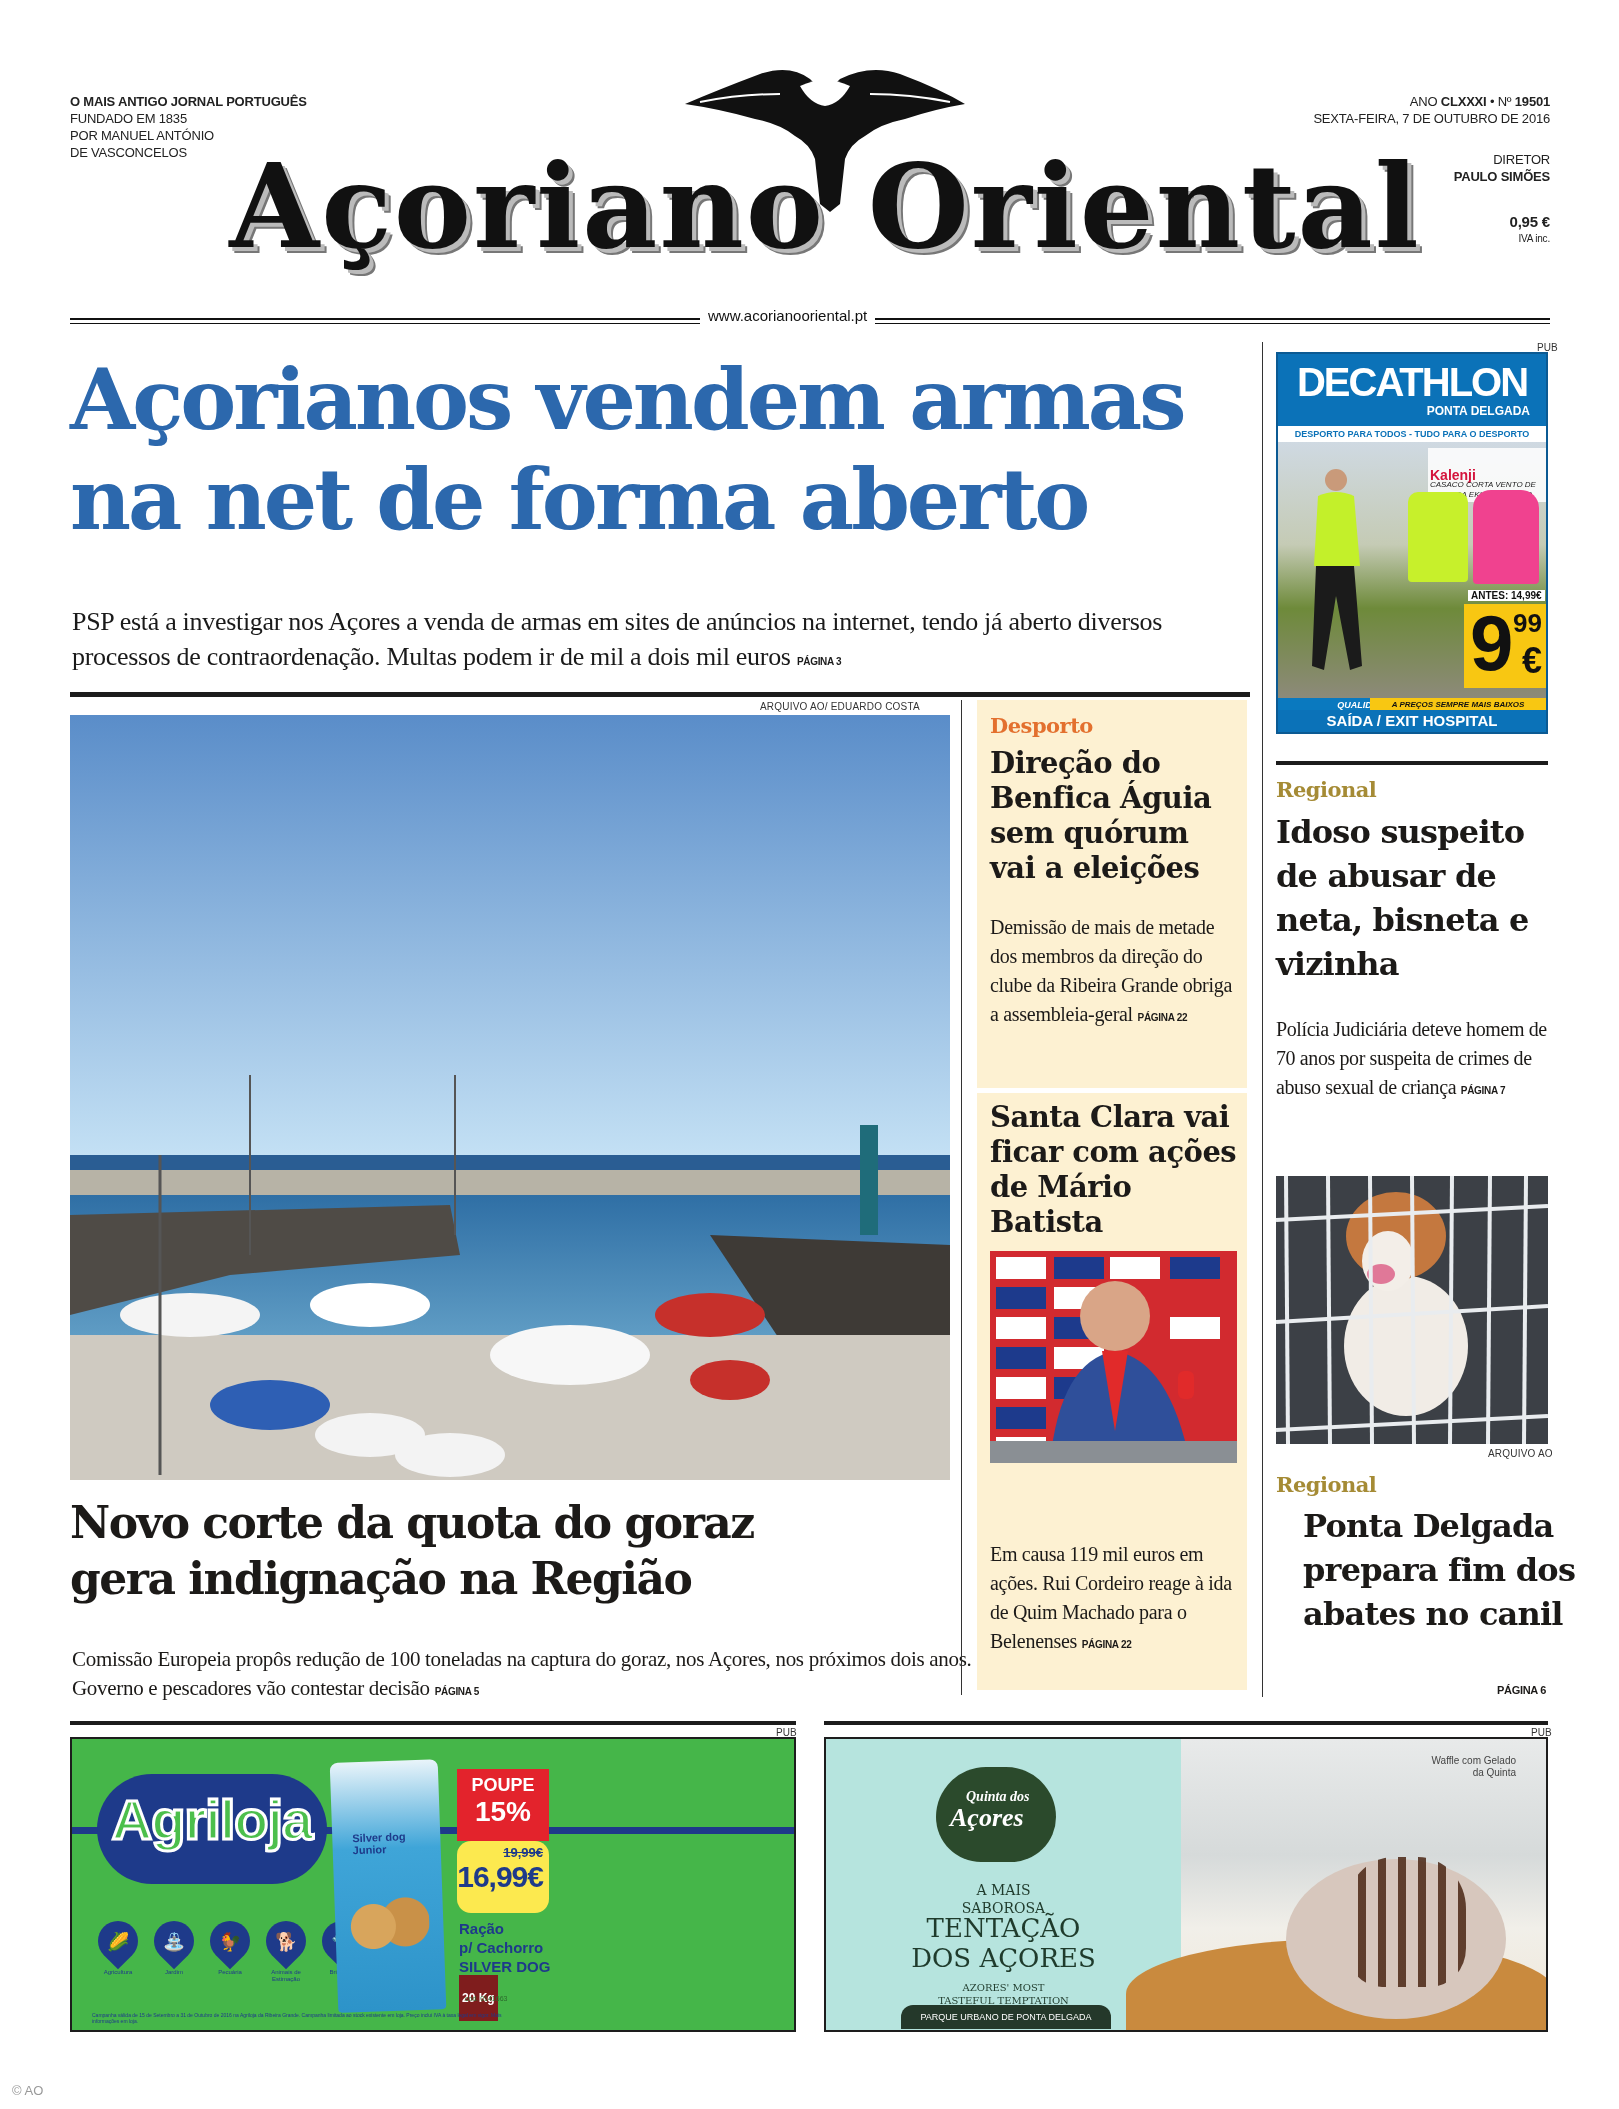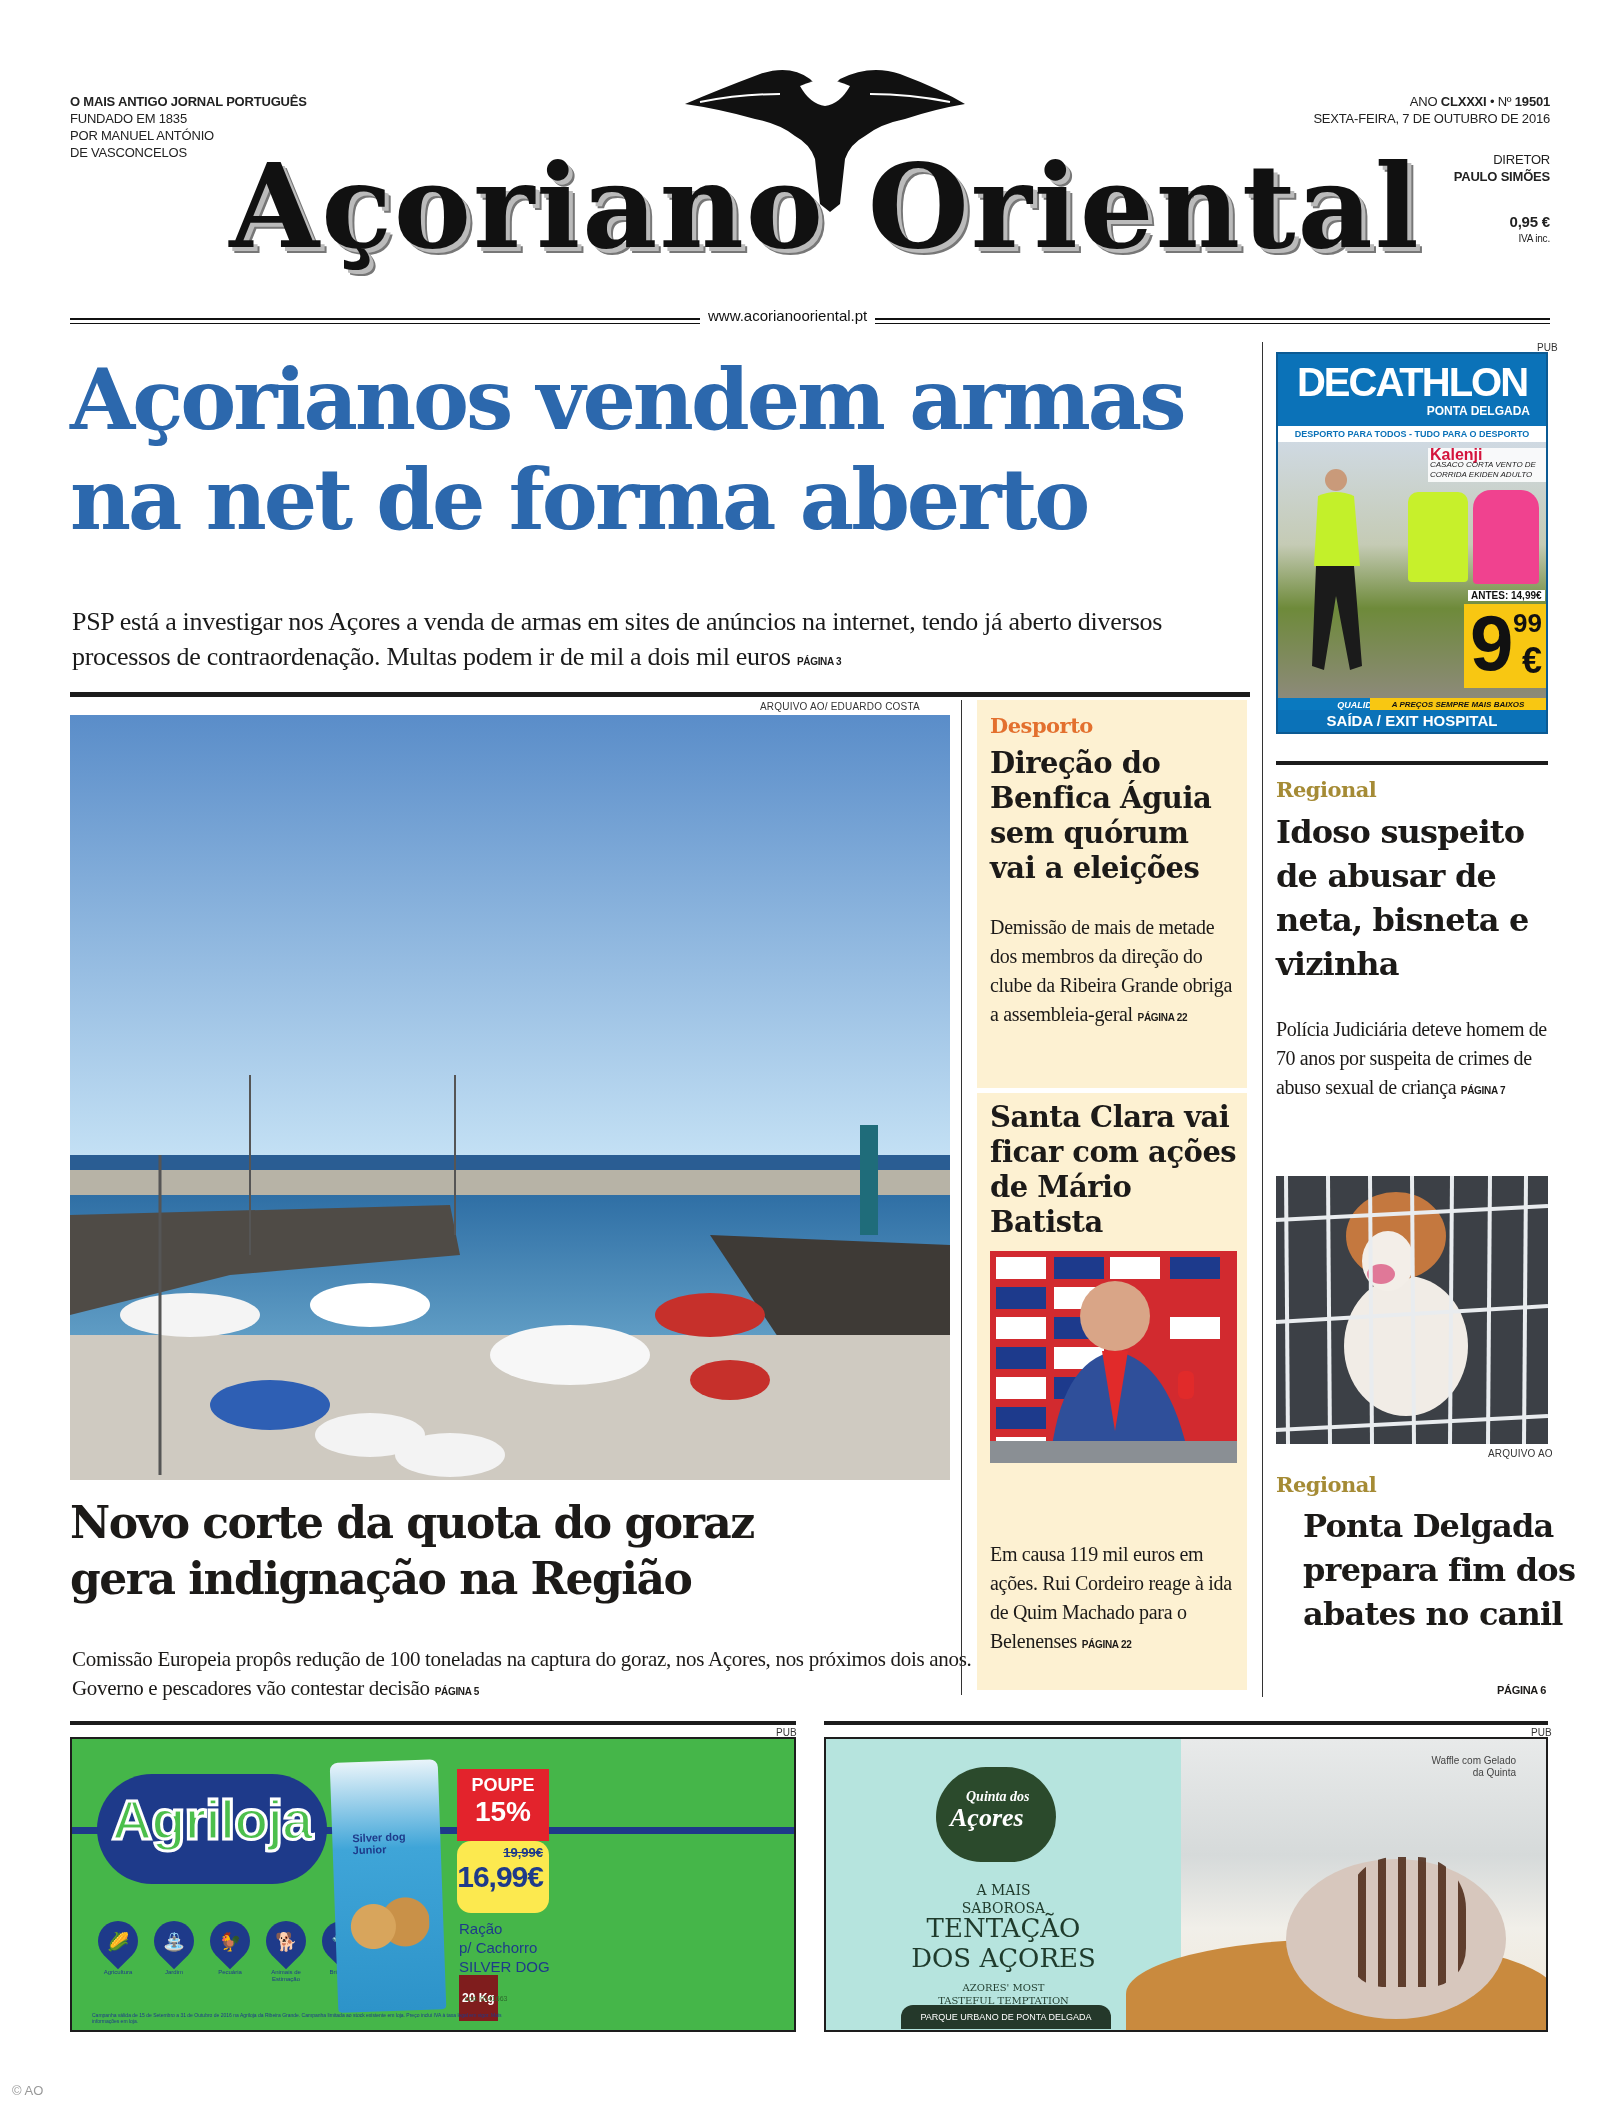--- a/index.html
+++ b/index.html
@@ -58,21 +58,21 @@
   .pub-label { font-family: "Liberation Sans", sans-serif; font-size: 10px; color: #333; }
   .pub1 { left: 1537px; top: 342px; }
   .deca { left: 1276px; top: 352px; width: 272px; height: 382px; background: #0a79bf; border: 2px solid #0b5a93; overflow: hidden; }
   .deca .top { position: absolute; left: 0; right: 0; top: 0; height: 72px; background: #0b72b8; }
   .deca .brand { position: absolute; left: 8px; right: 8px; top: 6px; font-family: "Liberation Sans", sans-serif; font-weight: bold; font-size: 40px; color: #fff; letter-spacing: -2px; text-align: center; }
   .deca .city { position: absolute; right: 16px; top: 50px; font-family: "Liberation Sans", sans-serif; font-weight: bold; font-size: 12px; color: #fff; }
   .deca .slogan-bar { position: absolute; left: 0; right: 0; top: 72px; height: 16px; background: #fff; text-align: center; font-family: "Liberation Sans", sans-serif; font-weight: bold; font-size: 9px; color: #0b72b8; line-height: 16px; }
   .deca .scene { position: absolute; left: 0; right: 0; top: 88px; height: 256px; background: linear-gradient(180deg, #cfd9e2 0%, #c5cbb5 40%, #6e8a3a 65%, #8d8a7a 100%); }
   .deca .runner { position: absolute; left: 28px; top: 24px; width: 60px; height: 220px; }
   .deca .kalenji { position: absolute; left: 150px; top: 6px; font-family: "Liberation Sans", sans-serif; font-size: 8px; color: #222; font-style: italic; line-height: 10px; width: 118px; background: rgba(255,255,255,0.85); padding: 2px; }
-  .deca .kalenji .brandk { font-weight: bold; font-style: normal; font-size: 16px; color: #d4143c; }
+  .deca .kalenji .brandk { font-weight: bold; font-style: normal; font-size: 14px; color: #d4143c; margin-top: 20px; }
   .deca .jacket-g { position: absolute; left: 130px; top: 50px; width: 60px; height: 90px; background: #c7f02b; border-radius: 10px 10px 4px 4px; }
   .deca .jacket-p { position: absolute; left: 195px; top: 48px; width: 66px; height: 94px; background: #f0428f; border-radius: 18px 18px 4px 4px; }
   .deca .antes { position: absolute; left: 190px; top: 148px; font-family: "Liberation Sans", sans-serif; font-weight: bold; font-size: 10px; color: #111; background: #fff; padding: 0 3px; }
   .deca .price { position: absolute; left: 186px; top: 162px; width: 82px; height: 84px; background: #f8c712; font-family: "Liberation Sans", sans-serif; font-weight: bold; color: #111; }
   .deca .price .big { position: absolute; left: 6px; top: -6px; font-size: 78px; letter-spacing: -3px; }
   .deca .price .cents { position: absolute; right: 4px; top: 4px; font-size: 26px; }
   .deca .price .eur { position: absolute; right: 4px; top: 36px; font-size: 36px; }
   .deca .qual { position: absolute; left: 0; top: 344px; width: 92px; height: 14px; background: #0a79bf; font-family: "Liberation Sans", sans-serif; font-style: italic; font-weight: bold; font-size: 9px; color: #fff; text-align: center; line-height: 14px; margin-left: 40px; }
   .deca .qual2 { position: absolute; left: 92px; right: 0; top: 344px; height: 14px; background: #f8c712; font-family: "Liberation Sans", sans-serif; font-style: italic; font-weight: bold; font-size: 8px; color: #111; text-align: center; line-height: 14px; }
   .deca .exit { position: absolute; left: 0; right: 0; bottom: 0; height: 22px; background: #0b72b8; font-family: "Liberation Sans", sans-serif; font-weight: bold; font-size: 15px; color: #fff; text-align: center; line-height: 22px; }
@@ -104,21 +104,21 @@
   .agri .icon-label { font-family: "Liberation Sans", sans-serif; font-size: 6px; color: #1e3a8a; margin-top: 8px; line-height: 7px; }
   .agri .bag { position: absolute; left: 262px; top: 22px; width: 108px; height: 250px; background: linear-gradient(180deg, #e9f4fa 0%, #3fa5d8 35%, #2d93c9 100%); border-radius: 8px 8px 4px 4px; transform: rotate(-2deg); }
   .agri .bag .dogs { position: absolute; left: 14px; top: 130px; width: 80px; height: 70px; background: radial-gradient(circle at 30% 50%, #d8a55c 0 22px, transparent 23px), radial-gradient(circle at 70% 45%, #c99148 0 24px, transparent 25px); }
   .agri .bag .bagtxt { position: absolute; left: 20px; top: 70px; font-family: "Liberation Sans", sans-serif; font-size: 11px; color: #1e3a8a; font-weight: bold; }
   .agri .poupe { position: absolute; left: 385px; top: 30px; width: 92px; height: 72px; background: #e3232c; text-align: center; font-family: "Liberation Sans", sans-serif; font-weight: bold; color: #fff; }
   .agri .poupe .p1 { font-size: 18px; margin-top: 6px; }
   .agri .poupe .p2 { font-size: 28px; line-height: 32px; }
   .agri .pricebox { position: absolute; left: 385px; top: 102px; width: 92px; height: 72px; background: #fce94f; text-align: right; padding-right: 6px; font-family: "Liberation Sans", sans-serif; font-weight: bold; color: #1e3a8a; border-radius: 14px; }
   .agri .pricebox .old { font-size: 13px; text-decoration: line-through; margin-top: 4px; }
   .agri .pricebox .new { font-size: 30px; letter-spacing: -1px; }
-  .agri .product { position: absolute; left: 387px; top: 180px; font-family: "Liberation Sans", sans-serif; font-weight: normal; font-size: 15px; line-height: 19px; color: #1e3a8a; }
+  .agri .product { position: absolute; left: 387px; top: 180px; font-family: "Liberation Sans", sans-serif; font-weight: bold; font-size: 15px; line-height: 19px; color: #1e3a8a; }
   .agri .kg { position: absolute; left: 387px; top: 236px; background: #7f1d1d; color: #fff; font-family: "Liberation Sans", sans-serif; font-weight: bold; font-size: 12px; padding: 16px 3px; }
   .agri .cod { position: absolute; left: 393px; top: 256px; font-family: "Liberation Sans", sans-serif; font-size: 7px; color: #2d6a2d; }
   .agri .fine { position: absolute; left: 20px; top: 273px; width: 420px; font-family: "Liberation Sans", sans-serif; font-size: 5px; color: #1e3a8a; }
 
   .quinta { left: 824px; top: 1737px; width: 724px; height: 295px; border: 2px solid #1d1d1d; overflow: hidden; background: #fff; }
   .quinta .left { position: absolute; left: 0; top: 0; width: 355px; height: 100%; background: #b6e4de; }
   .quinta .right { position: absolute; left: 355px; top: 0; right: 0; height: 100%; background: linear-gradient(180deg, #e8eaea 0%, #d6dada 40%, #f1efe9 65%, #efe6d6 100%); }
   .quinta .logo { position: absolute; left: 110px; top: 28px; width: 120px; height: 95px; background: #2b4a2c; border-radius: 50px 50px 45px 45px; }
   .quinta .logo-t1 { position: absolute; left: 140px; top: 50px; font-family: "Liberation Serif", serif; font-style: italic; font-weight: bold; font-size: 14px; color: #fff; }
   .quinta .logo-t2 { position: absolute; left: 124px; top: 64px; font-family: "Liberation Serif", serif; font-style: italic; font-weight: bold; font-size: 26px; color: #fff; }

